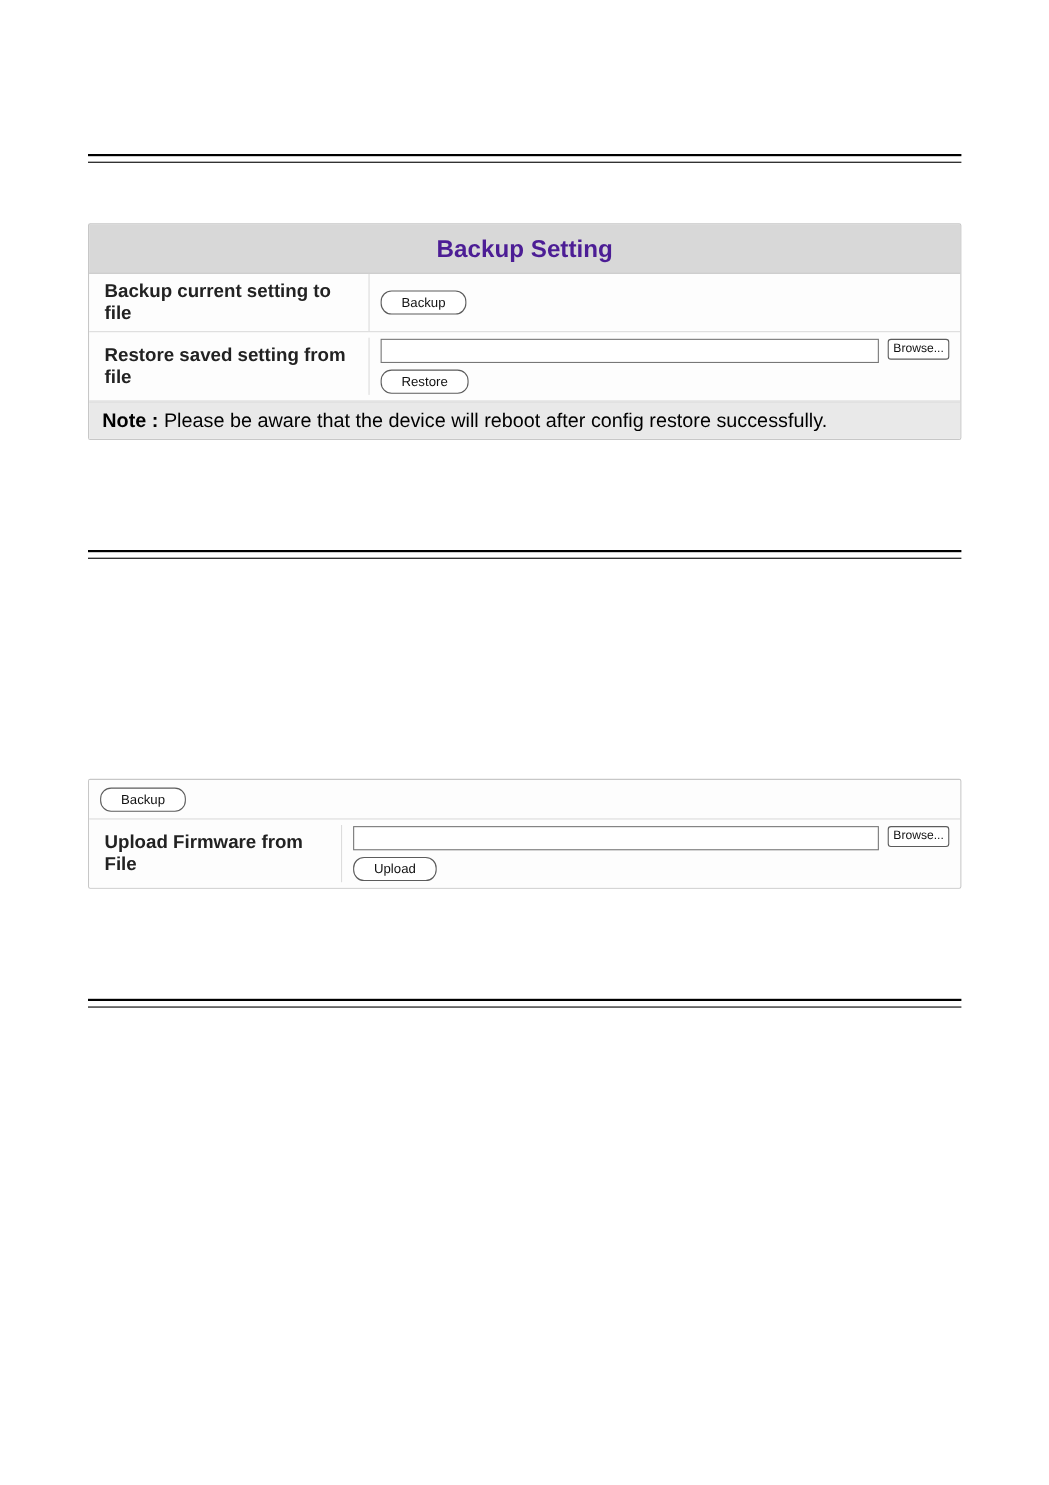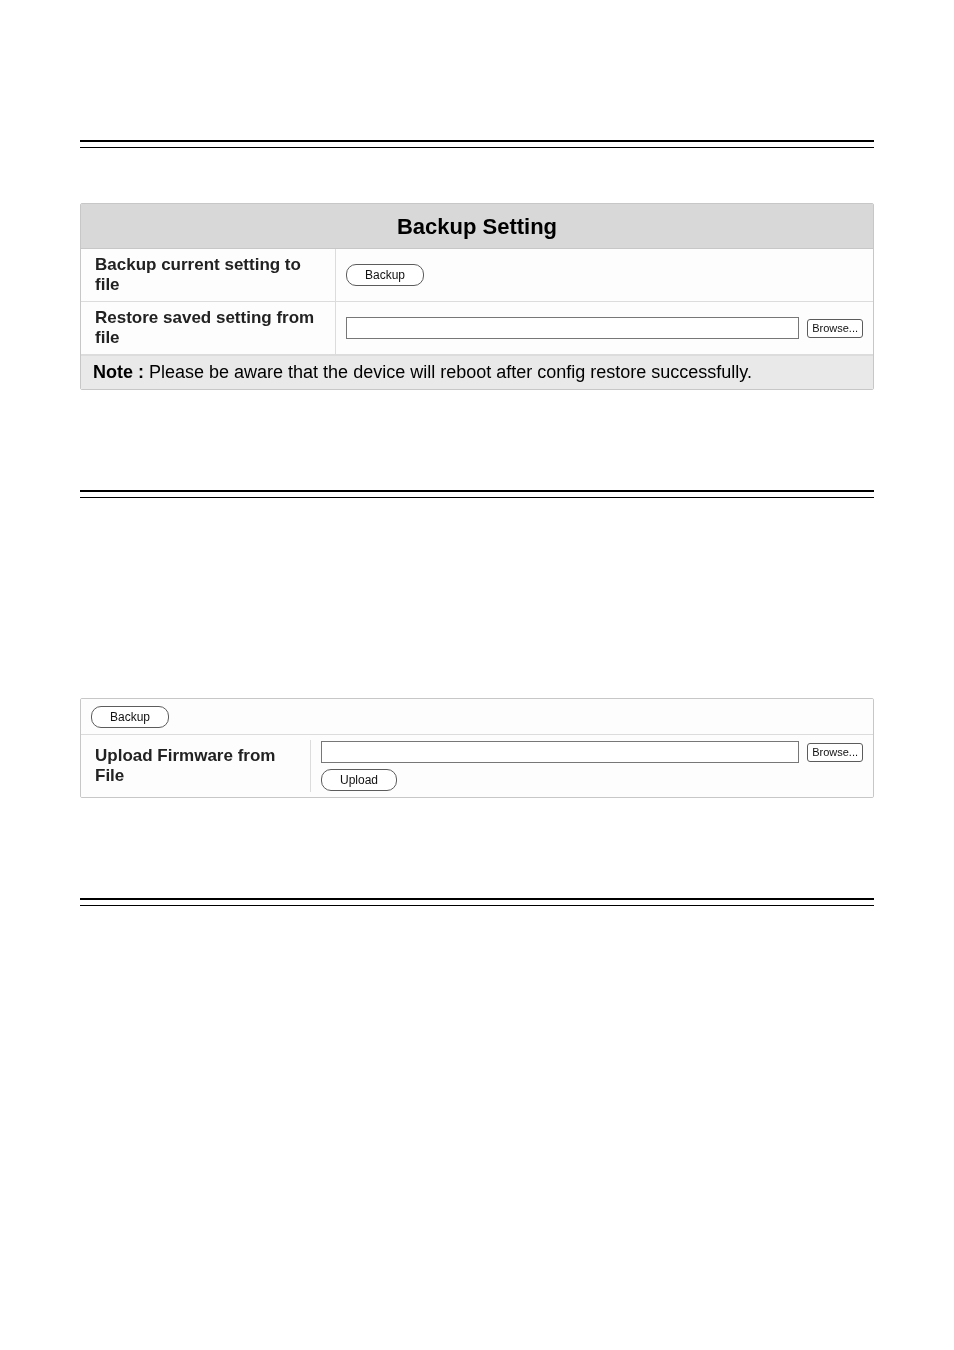--- a/index.html
+++ b/index.html
@@ -30,21 +30,21 @@
       border: 1px solid #c7c7c7;
       border-radius: 2px;
       background: #f2f2f2;
       overflow: hidden;
       margin-bottom: 100px;
     }
     .panel-title {
       text-align: center;
       font-size: 22px;
       font-weight: bold;
-      color: #000000;
+      color: #4c1d95;
       font-family: Verdana, Arial, sans-serif;
       padding: 10px 0 8px 0;
       background: #d8d8d8;
       border-bottom: 1px solid #c7c7c7;
     }
     .panel-body {
       background: #fdfdfd;
     }
     .row {
       display: flex;
@@ -66,21 +66,21 @@
     }
     .field-cell {
       flex: 1;
       padding: 6px 10px;
       display: flex;
       flex-direction: column;
       gap: 6px;
     }
     .field-line {
       display: flex;
-      align-items: center;
+      align-items: flex-start;
       gap: 8px;
       width: 100%;
     }
     .text-input {
       flex: 1;
       height: 22px;
       border: 1px solid #777;
       background: #fff;
       padding: 0 4px;
       font-size: 12px;
@@ -141,20 +141,23 @@
         </div>
       </div>
     </div>
     <div class="row">
       <div class="label-cell">Restore saved setting from file</div>
       <div class="field-cell">
         <div class="field-line">
           <input type="text" class="text-input" style="">
           <button class="btn-browse">Browse...</button>
         </div>
+        <div class="field-line">
+          <button class="btn">Restore</button>
+        </div>
       </div>
     </div>
     <div class="note-row">
       <span class="note-label">Note :</span><span> Please be aware that the device will reboot after config restore successfully.</span>
     </div>
   </div>
 </div>
 
 <div class="block">
   <div class="rule-thick"></div>

